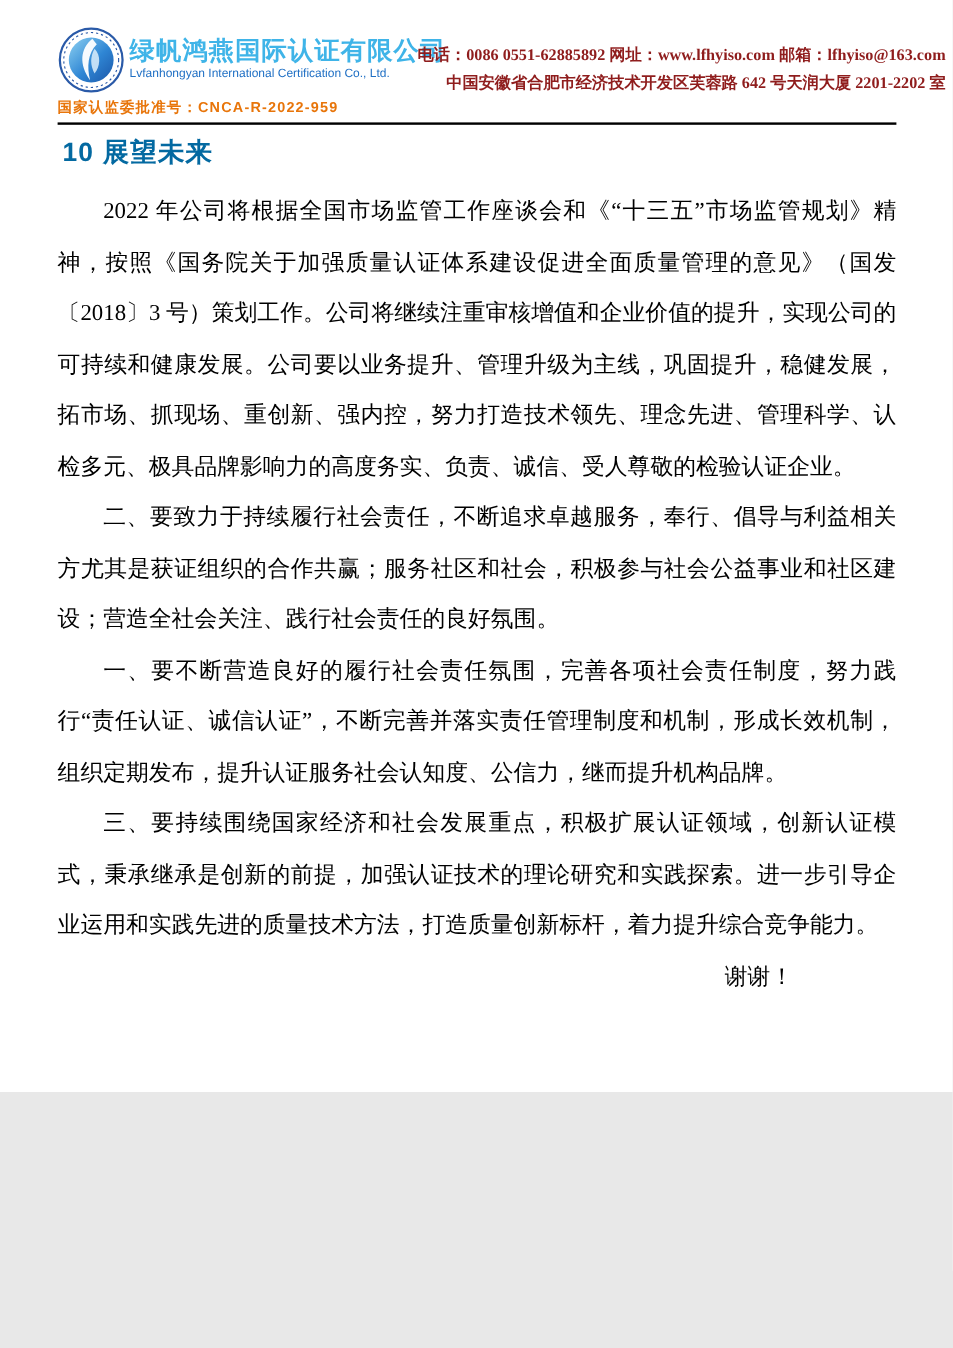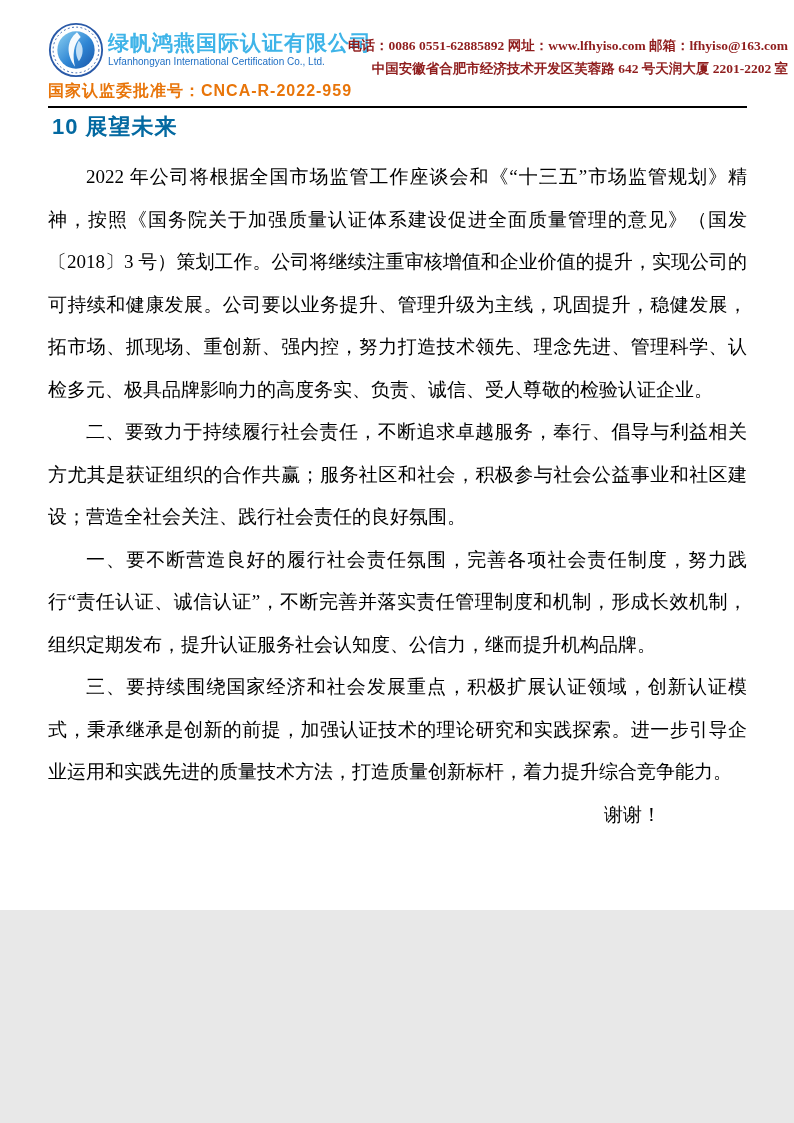--- a/index.html
+++ b/index.html
@@ -42,21 +42,21 @@
   .brand-en {
     font-family: "Liberation Sans", "DejaVu Sans", sans-serif;
     font-size: 10px;
     color: #1f6fc4;
     line-height: 14px;
     white-space: nowrap;
   }
   .brand-approval {
     margin-top: 3px;
     font-family: "Liberation Sans", "DejaVu Sans", sans-serif;
-    font-size: 16px;
+    font-size: 12px;
     font-weight: bold;
     color: #e8750a;
     letter-spacing: 1px;
     white-space: nowrap;
   }
   .contact {
     text-align: right;
     padding-top: 12px;
     font-size: 13.5px;
     font-weight: bold;

